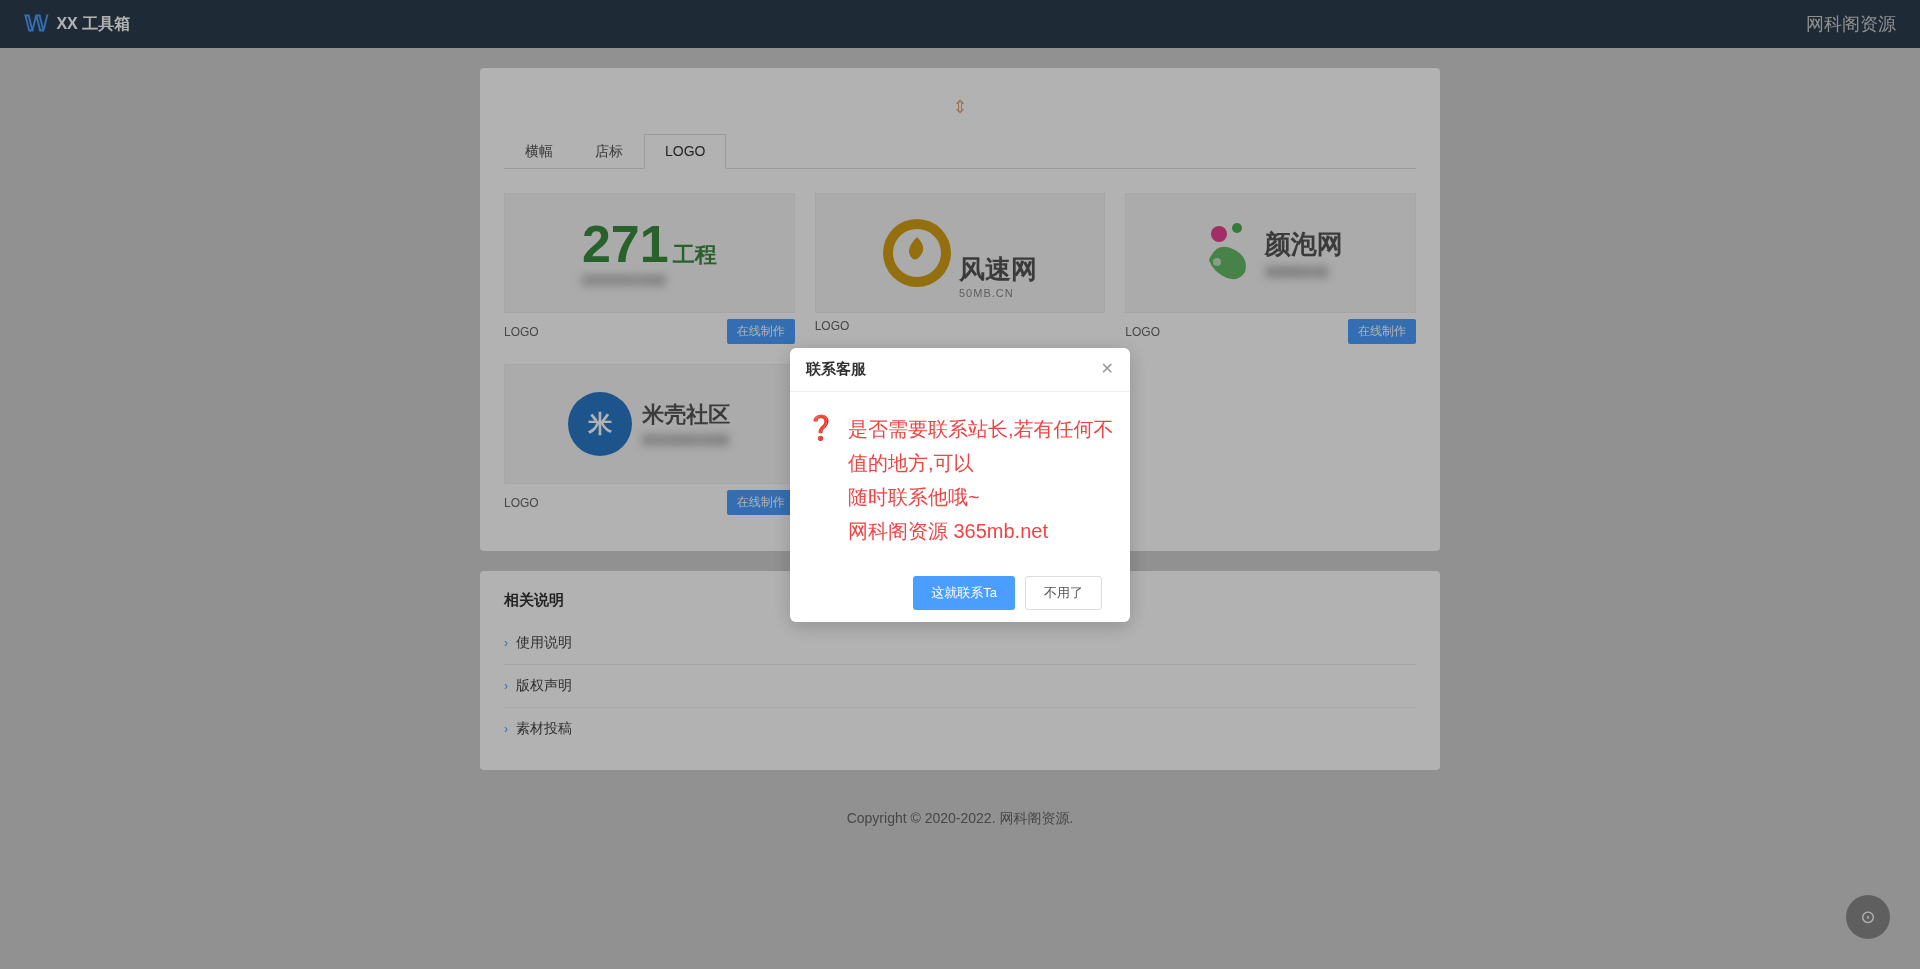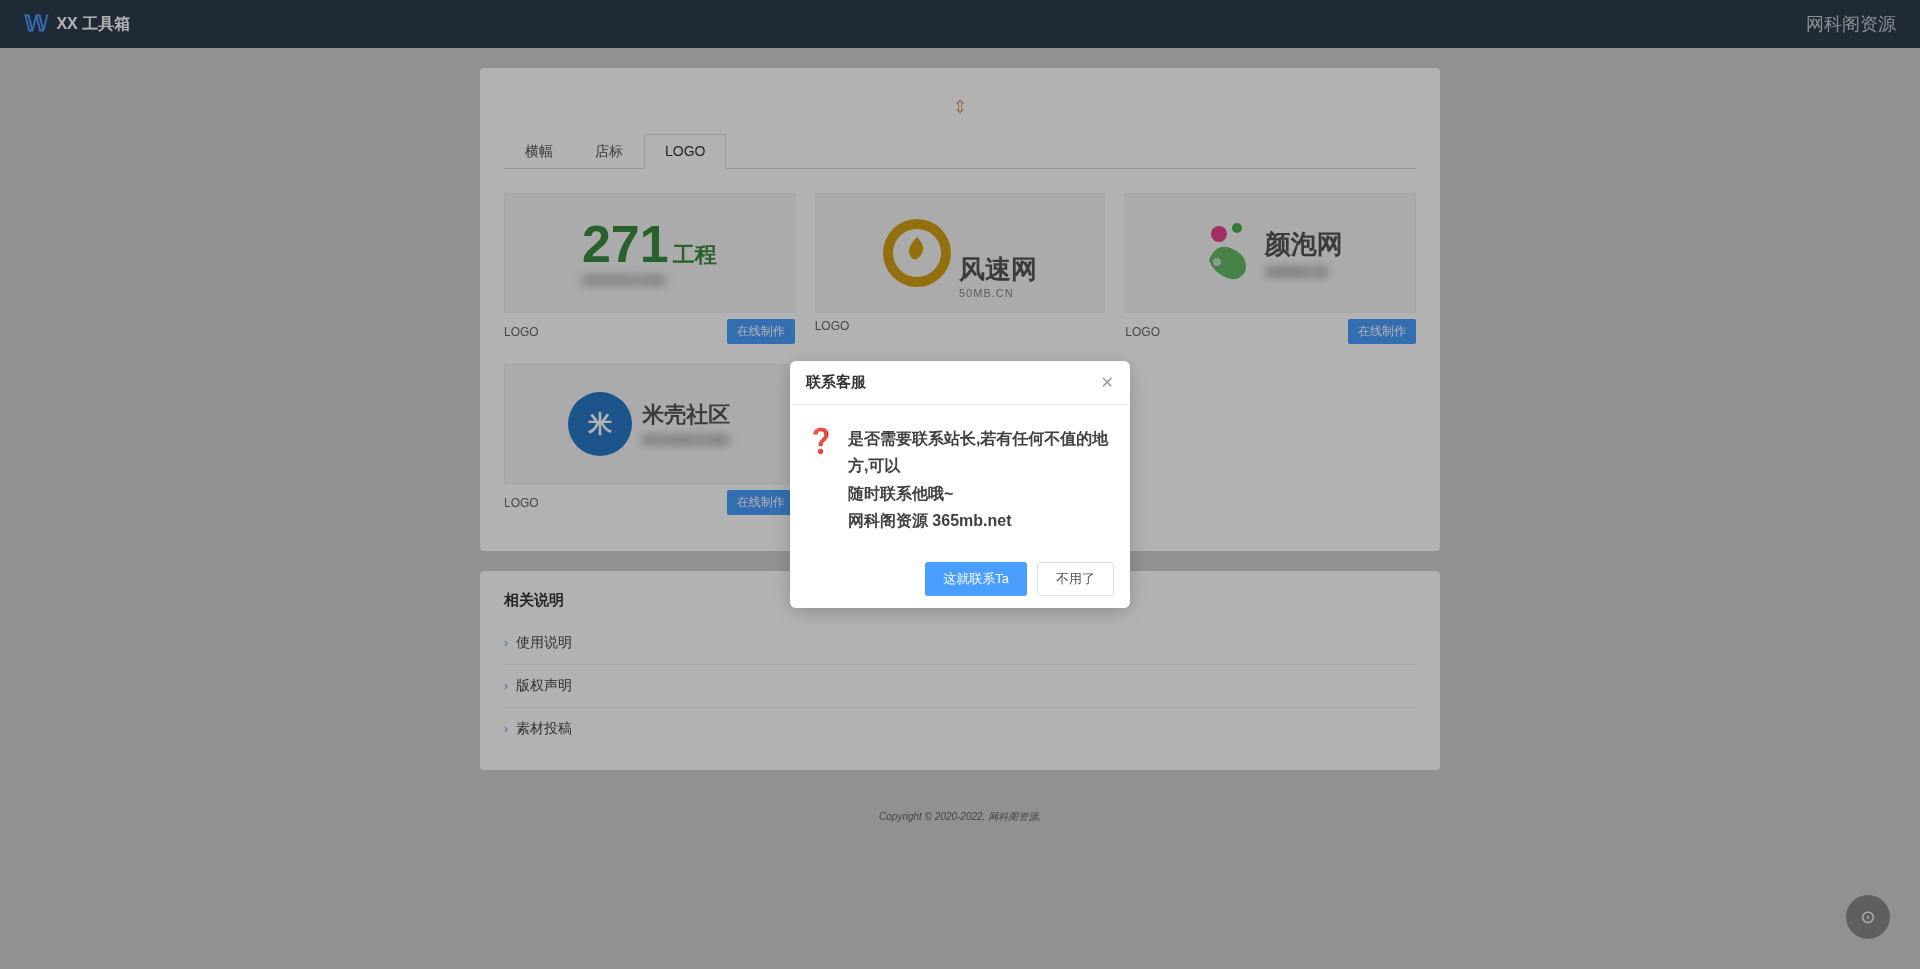--- a/index.html
+++ b/index.html
@@ -272,23 +272,22 @@
     }
     .related-item-label {
       font-size: 14px;
       color: #444;
     }
 
     
     .footer {
       text-align: center;
       padding: 20px;
-      font-size: 10px;
+      font-size: 14px;
       color: #666;
-      font-style: italic;
     }
 
     
     .bottom-right-btn {
       position: fixed;
       bottom: 30px;
       right: 30px;
       width: 44px;
       height: 44px;
       background: #888;
@@ -343,27 +342,26 @@
       display: flex;
       gap: 12px;
     }
     .dialog-icon {
       font-size: 24px;
       color: #f5a623;
       flex-shrink: 0;
       margin-top: 2px;
     }
     .dialog-message {
-      font-size: 16px;
-      color: #404040;
+      font-size: 20px;
+      color: #ef4444;
       line-height: 1.7;
-      font-weight: bold;
     }
     .dialog-footer {
-      padding: 12px 16px;
+      padding: 12px 28px;
       display: flex;
       justify-content: flex-end;
       gap: 10px;
     }
     .btn-primary {
       background: #4a9eff;
       color: #fff;
       border: none;
       padding: 7px 18px;
       border-radius: 3px;

